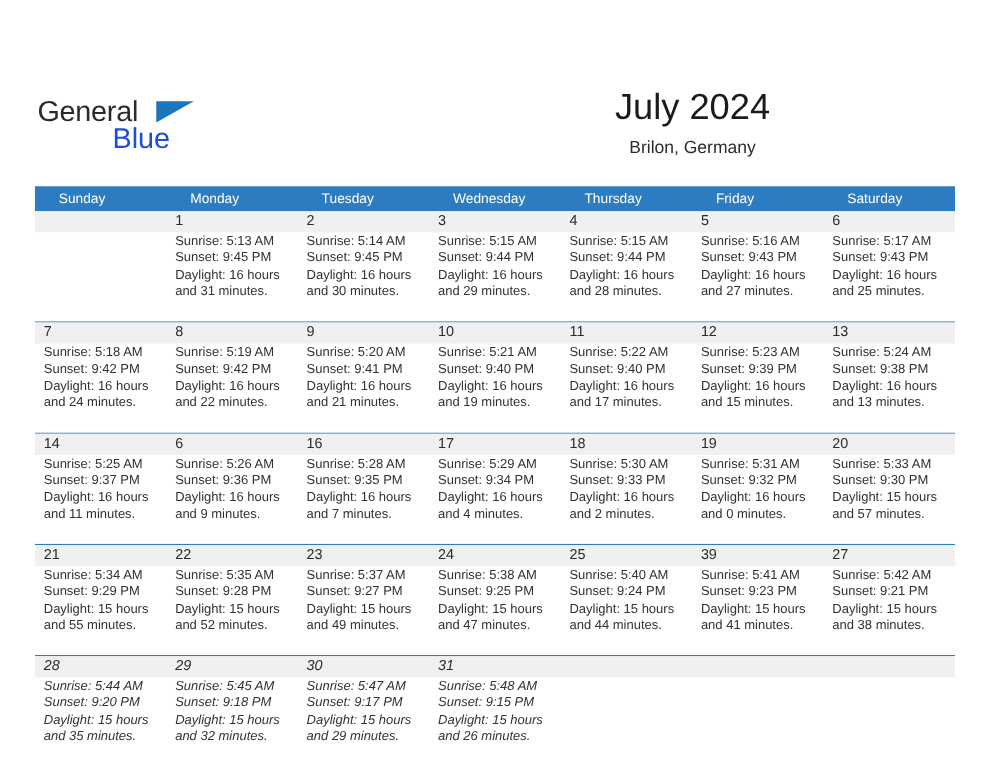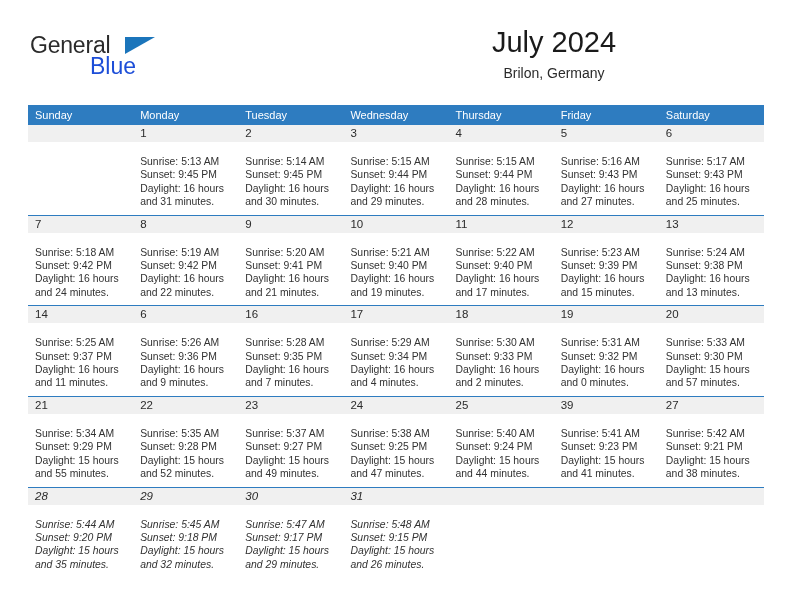--- a/index.html
+++ b/index.html
@@ -11,20 +11,21 @@
     height: 612px;
     background: #ffffff;
     font-family: "Liberation Sans", sans-serif;
     overflow: hidden;
   }
   .page {
     position: relative;
     width: 792px;
     height: 524px;
     box-sizing: border-box;
+    margin-top: 44px;
   }
 
   
   .header {
     position: absolute;
     left: 28px;
     top: 26px;
     width: 736px;
     height: 72px;
   }
@@ -95,21 +96,21 @@
   .weekday-row {
     display: flex;
     background: #2e7cc0;
     height: 20px;
   }
   .weekday {
     flex: 1 1 0;
     color: #ffffff;
     font-size: 11px;
     line-height: 20px;
-    padding-left: 7px;
+    padding-left: 19px;
     box-sizing: border-box;
     white-space: nowrap;
     overflow: hidden;
   }
   .week {
     border-bottom: 1.4px solid #2e7cc0;
   }
   .week:last-child {
     border-bottom: none;
     font-style: italic;
@@ -127,21 +128,21 @@
     padding-left: 7px;
     box-sizing: border-box;
   }
   .detail-band {
     display: flex;
     background: #ffffff;
     min-height: 71px;
   }
   .detail-cell {
     flex: 1 1 0;
-    padding: 13px 6px 6px 7px;
+    padding: 1px 6px 6px 7px;
     box-sizing: border-box;
   }
   .detail-line {
     font-size: 10.4px;
     color: #323232;
     line-height: 13.4px;
     white-space: nowrap;
   }
   .empty-cell {
     flex: 1 1 0;

